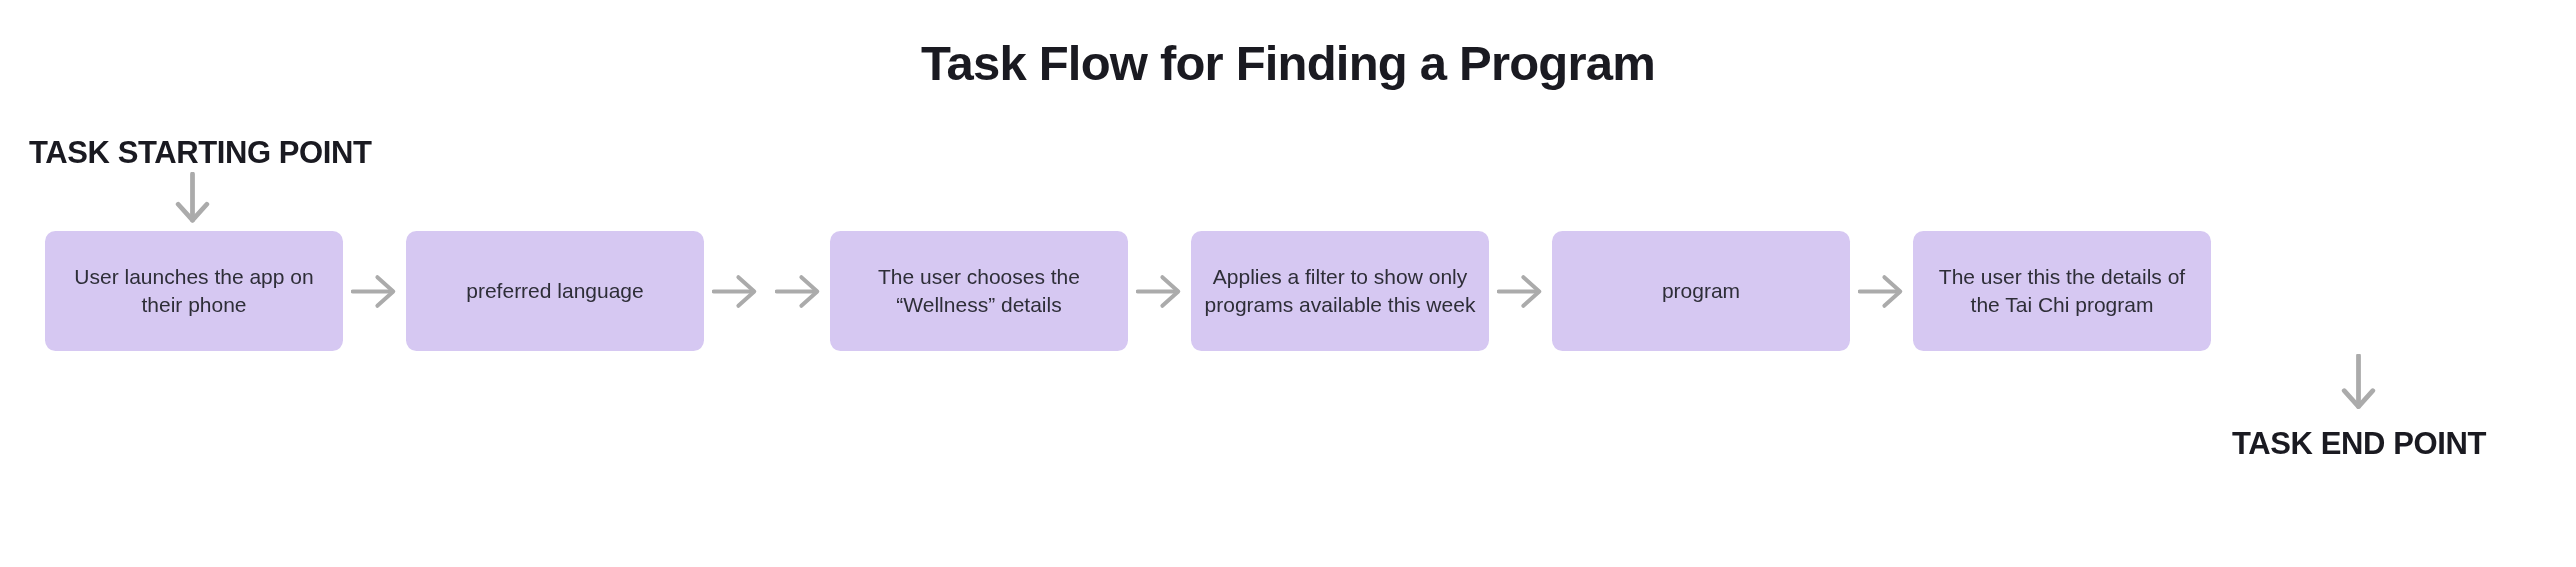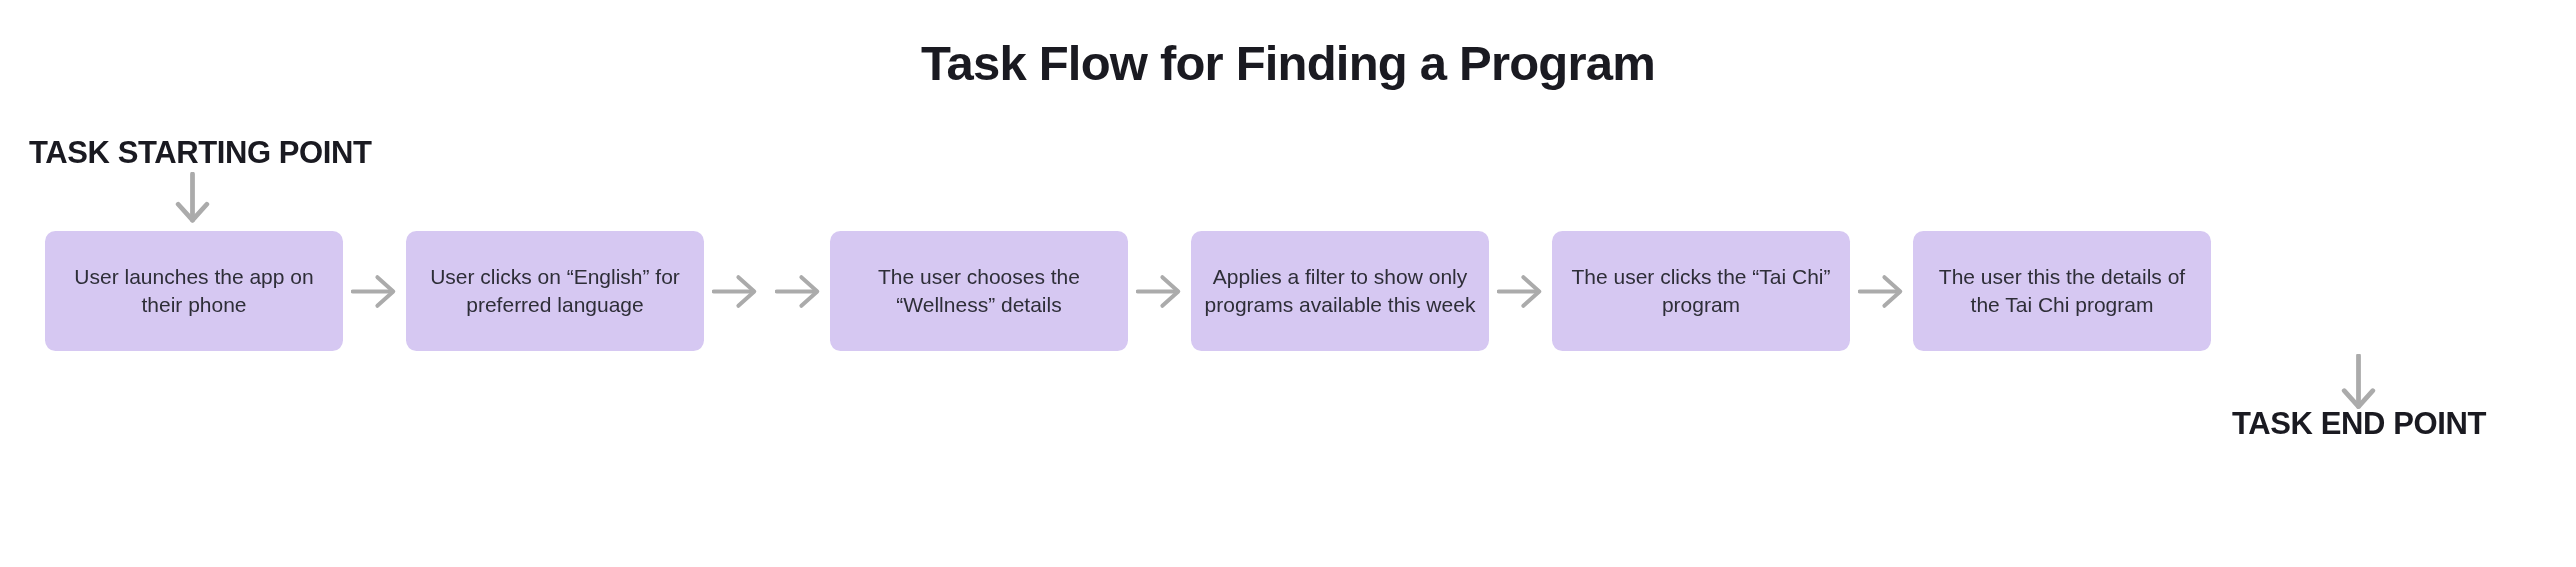--- a/index.html
+++ b/index.html
@@ -18,21 +18,21 @@
     color: var(--heading_text, #1a1a21);
   }
 
   .endpoint-label {
     position: absolute;
     font-size: 31px; font-weight: 700; letter-spacing: -0.4px;
     color: var(--heading_text, #1a1a21);
     white-space: nowrap;
   }
   .start-label { left: 29px; top: 135px; }
-  .end-label { left: 2158px; top: 406px; width: 402px; text-align: center; }
+  .end-label { left: 2158px; top: 426px; width: 402px; text-align: center; }
 
   .arrow-down { position: absolute; }
   .start-arrow { left: 175px; top: 172px; }
   .end-arrow { left: 2341px; top: 354px; }
 
   .flow-row {
     position: absolute; left: 45px; top: 231px;
     display: flex; align-items: center;
   }
   .flow-step {
@@ -74,21 +74,20 @@
         <div class="line">User launches the app on</div>
         <div class="line">their phone</div>
       </div>
       <div class="connector">
         <svg class="arrow" width="48" height="35" viewBox="0 0 60 44" fill="none">
           <path d="M2 22 L52 22" stroke="#ababab" stroke-width="5" stroke-linecap="round"></path>
           <path d="M33 4 L53 22 L33 40" stroke="#ababab" stroke-width="5" stroke-linecap="round" stroke-linejoin="round" fill="none"></path>
         </svg>
       </div>
       <div class="flow-step">
-        <div class="line">User clicks on “English” for</div>
         <div class="line">preferred language</div>
       </div>
       <div class="connector">
         <svg class="arrow" width="48" height="35" viewBox="0 0 60 44" fill="none">
           <path d="M2 22 L52 22" stroke="#ababab" stroke-width="5" stroke-linecap="round"></path>
           <path d="M33 4 L53 22 L33 40" stroke="#ababab" stroke-width="5" stroke-linecap="round" stroke-linejoin="round" fill="none"></path>
         </svg>
       </div>
       <div class="connector">
         <svg class="arrow" width="48" height="35" viewBox="0 0 60 44" fill="none">
@@ -110,21 +109,20 @@
         <div class="line">Applies a filter to show only</div>
         <div class="line">programs available this week</div>
       </div>
       <div class="connector">
         <svg class="arrow" width="48" height="35" viewBox="0 0 60 44" fill="none">
           <path d="M2 22 L52 22" stroke="#ababab" stroke-width="5" stroke-linecap="round"></path>
           <path d="M33 4 L53 22 L33 40" stroke="#ababab" stroke-width="5" stroke-linecap="round" stroke-linejoin="round" fill="none"></path>
         </svg>
       </div>
       <div class="flow-step">
-        <div class="line">The user clicks the “Tai Chi”</div>
         <div class="line">program</div>
       </div>
       <div class="connector">
         <svg class="arrow" width="48" height="35" viewBox="0 0 60 44" fill="none">
           <path d="M2 22 L52 22" stroke="#ababab" stroke-width="5" stroke-linecap="round"></path>
           <path d="M33 4 L53 22 L33 40" stroke="#ababab" stroke-width="5" stroke-linecap="round" stroke-linejoin="round" fill="none"></path>
         </svg>
       </div>
       <div class="flow-step">
         <div class="line">The user this the details of</div>

